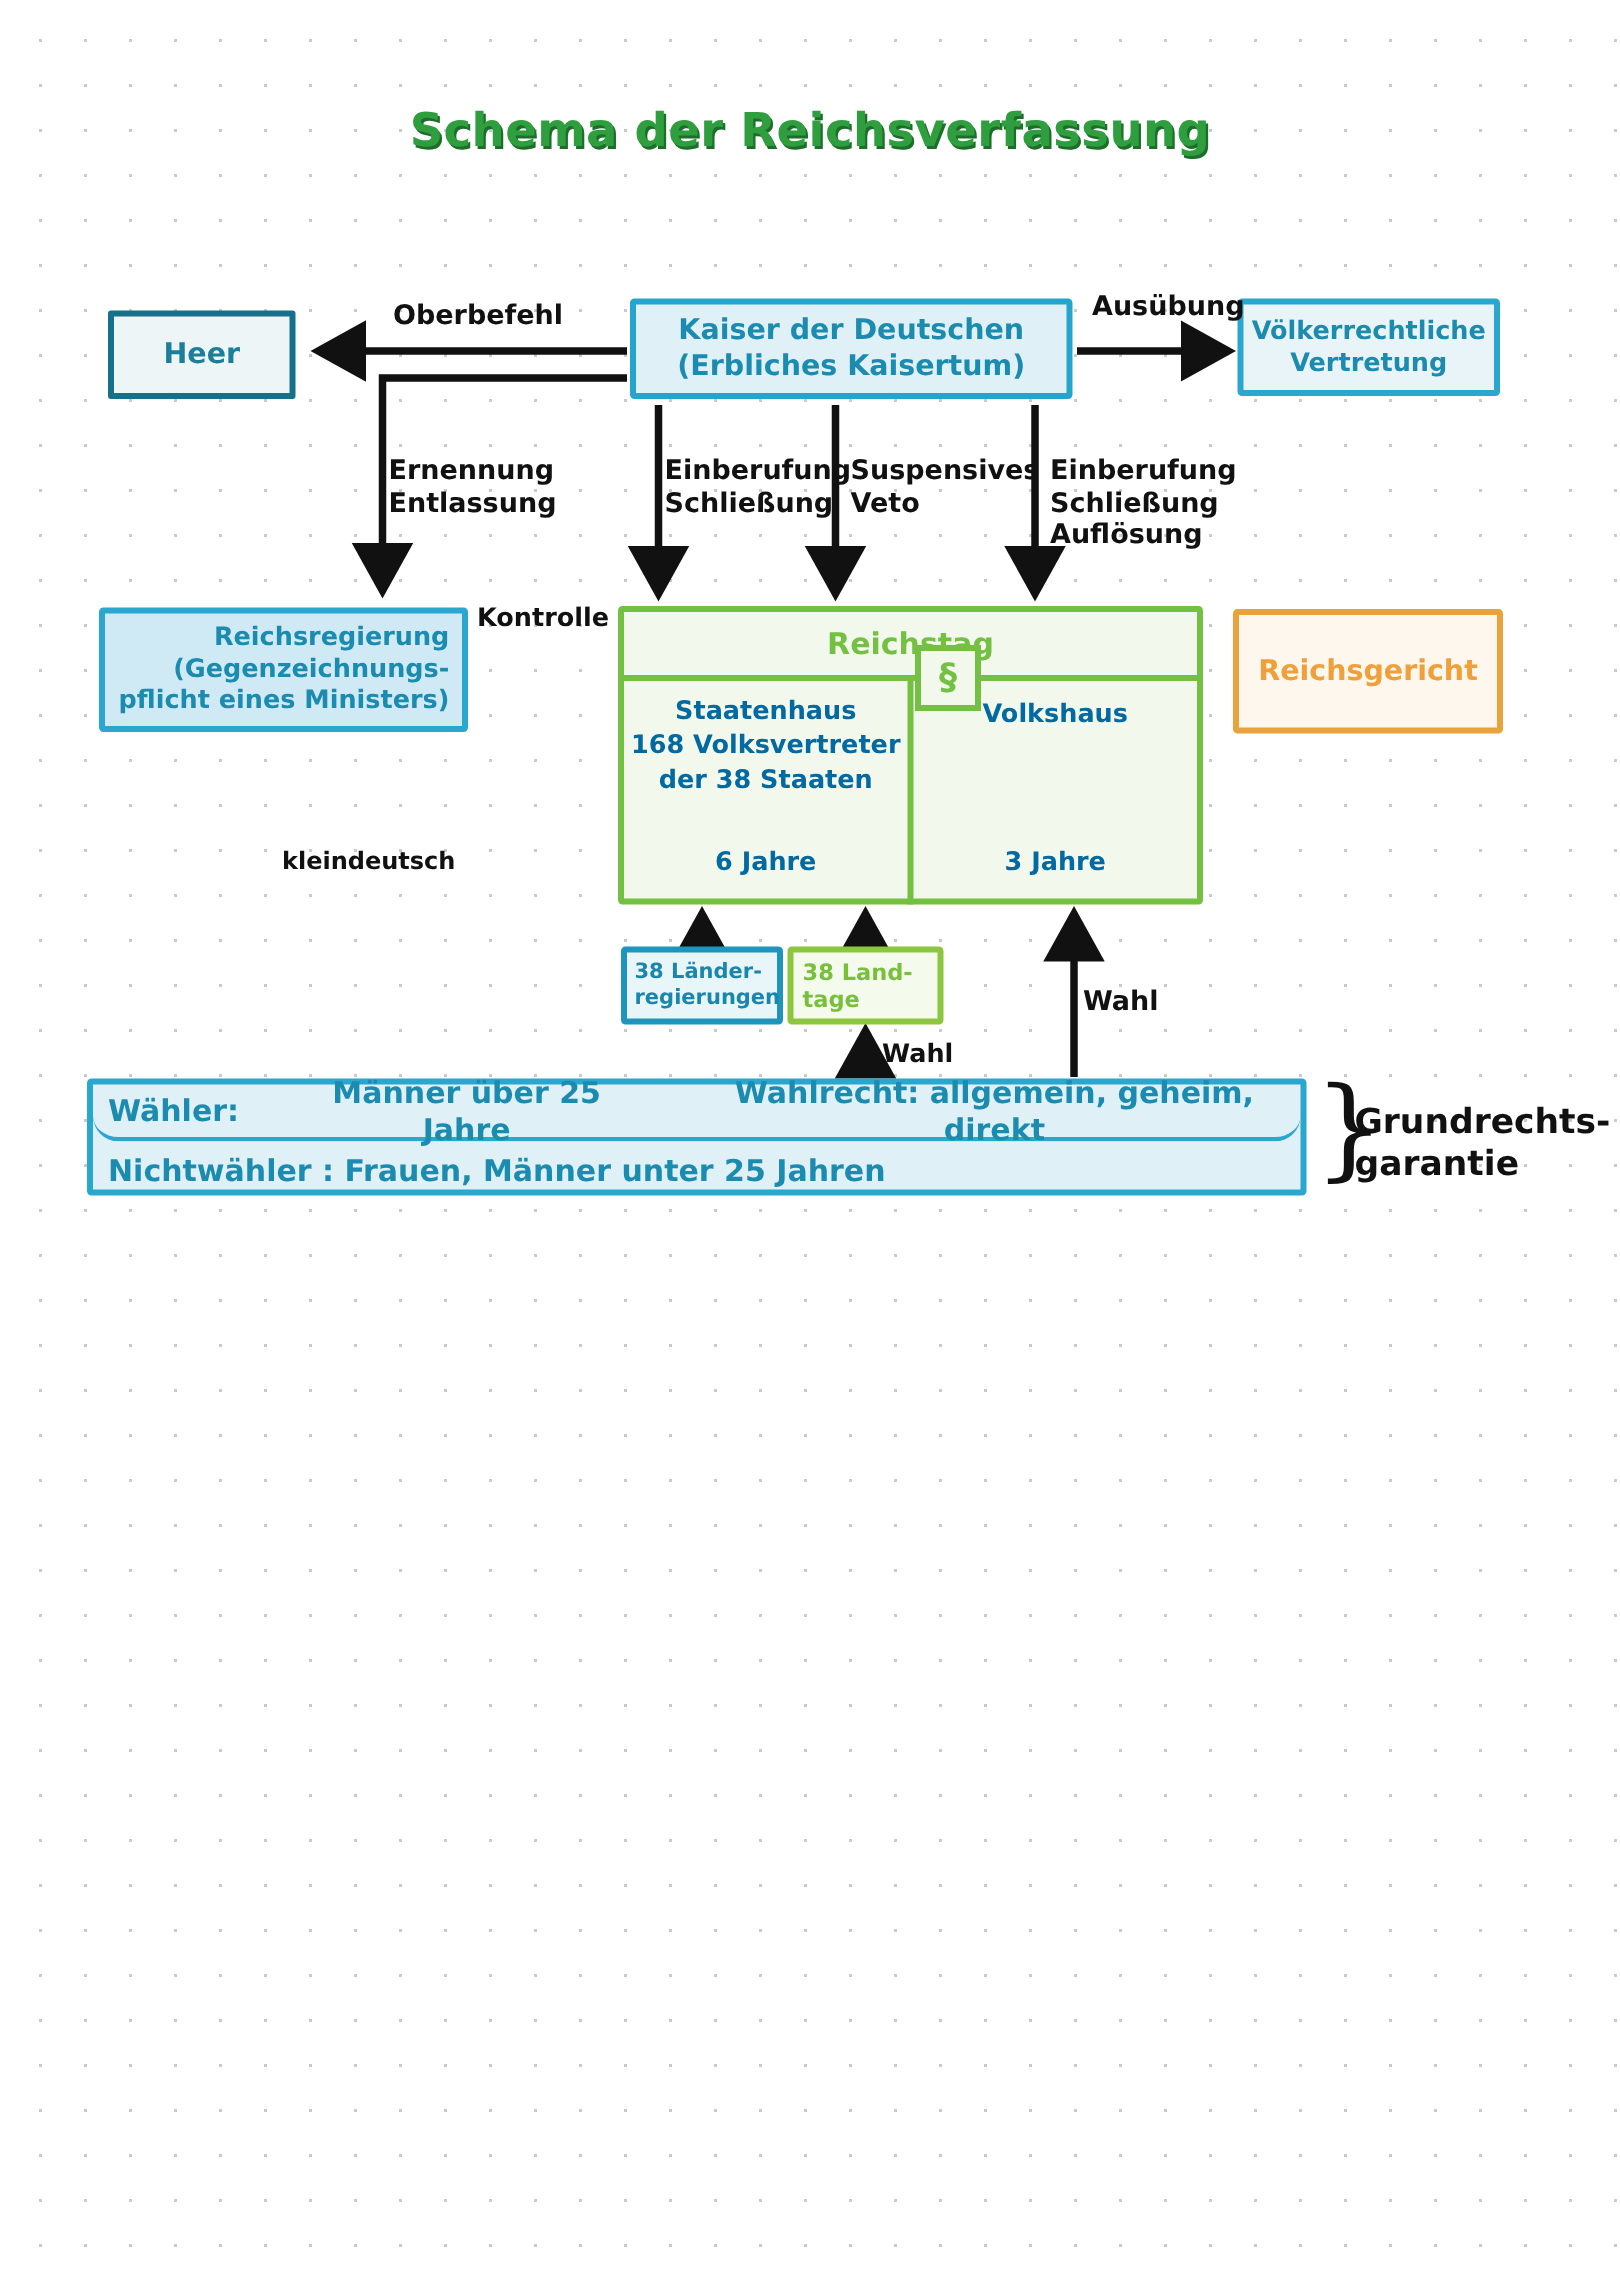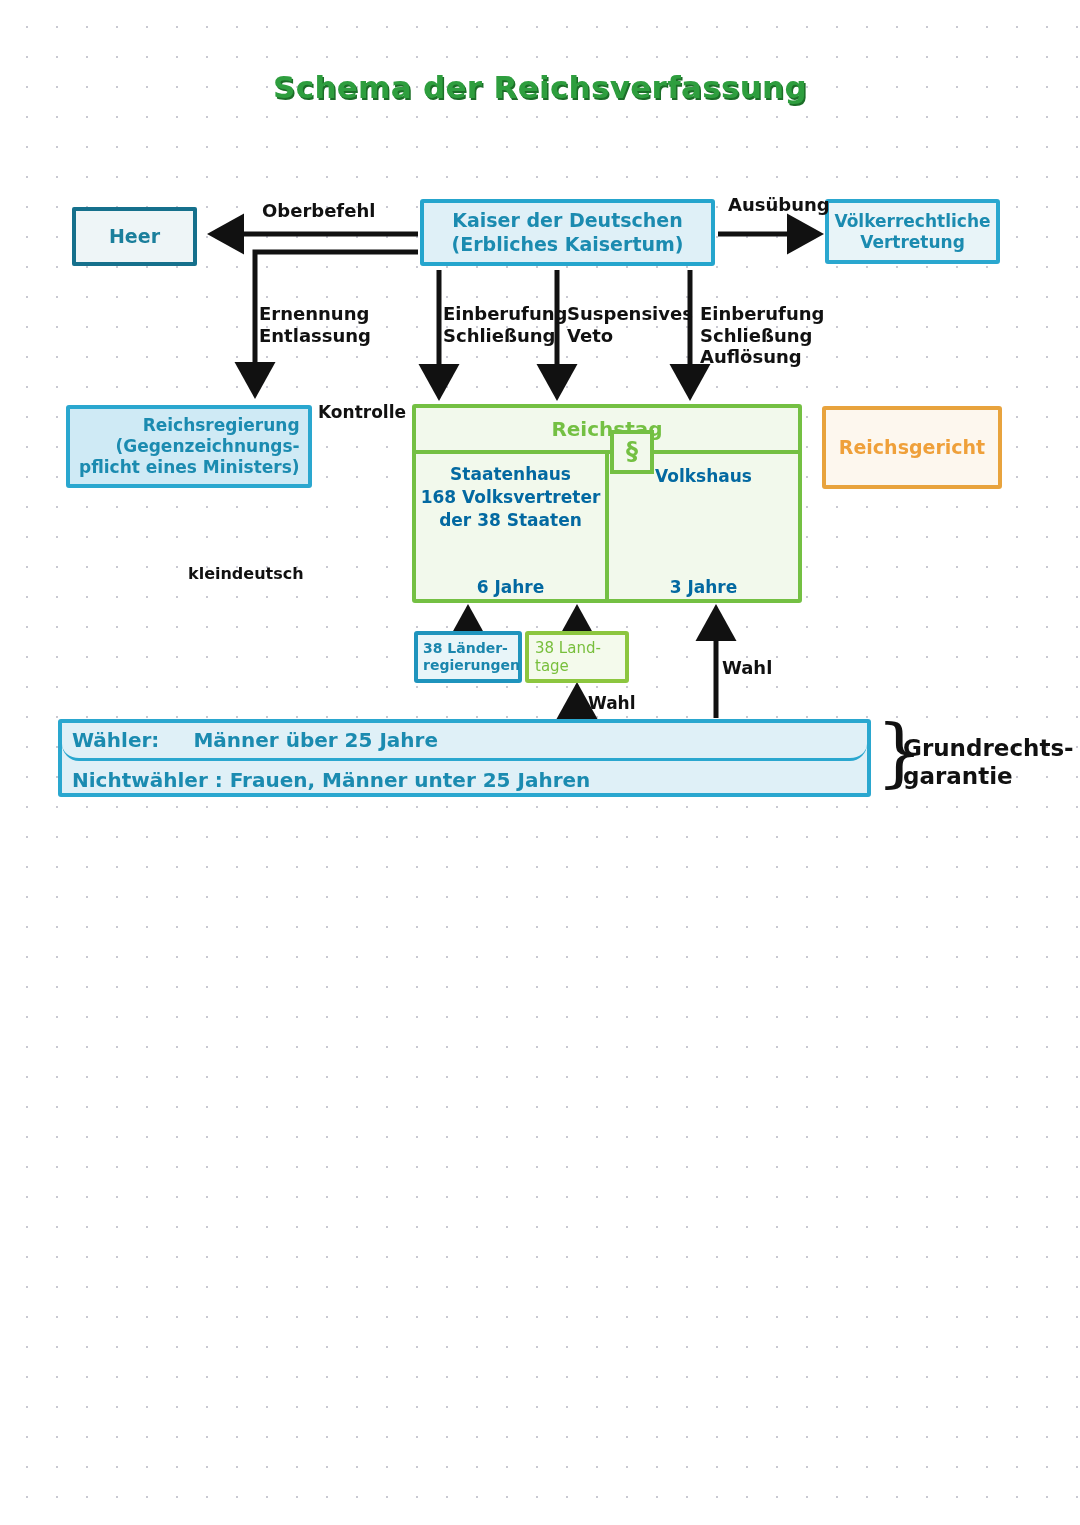--- a/index.html
+++ b/index.html
@@ -76,32 +76,32 @@
   .rt-title{
     height:42px;display:flex;align-items:center;justify-content:center;
     color:#74c043;font-size:20px;font-weight:bold;
     border-bottom:4px solid #74c043;
   }
   .rt-cols{display:flex;height:149px;position:relative;}
   .rt-col{flex:1;display:flex;flex-direction:column;align-items:center;
           justify-content:flex-start;padding-top:9px;
           color:#0369a1;font-size:17px;font-weight:bold;line-height:1.35;}
   .rt-col.left{border-right:4px solid #74c043;}
-  .rt-col .years{margin-top:auto;margin-bottom:4px;}
+  .rt-col .years{margin-top:auto;margin-bottom:16px;}
   .rt-col.right .head{margin-top:2px;}
   .paragraph-badge{
     position:absolute;left:194px;top:-24px;width:44px;height:44px;
     border:4px solid #74c043;background:#f2f9ec;
     display:flex;align-items:center;justify-content:center;
     color:#74c043;font-size:24px;font-weight:bold;box-sizing:border-box;
   }
   .b-landtage{
     left:525px;top:631px;width:104px;height:52px;
     border:4px solid #8cc63f;background:#f4faec;
-    color:#78bf3c;font-size:15px;font-weight:normal;border-radius:3px;
+    color:#78bf3c;font-size:15px;font-weight:bold;border-radius:3px;
     justify-content:flex-start;text-align:left;padding-left:6px;
   }
 
   
   .b-gericht{
     left:822px;top:406px;width:180px;height:83px;
     border:4px solid #e8a33d;background:#fdf7ee;
     color:#efa03a;font-size:19px;font-weight:bold;border-radius:3px;
   }
 
@@ -228,20 +228,21 @@
       <span>tage</span>
     </div>
   </div>
 
   <div class="box b-waehler">
     <div class="waehler-row top">
       <span>Wähler:</span>
       <i class="w-gap"></i>
       <span>Männer über 25 Jahre</span>
       <i class="w-gap2"></i>
+      <span>Wahlrecht: allgemein, geheim, direkt</span>
     </div>
     <div class="waehler-row">
       <span>Nichtwähler : Frauen, Männer unter 25 Jahren</span>
     </div>
   </div>
 
   <div class="lbl l-oberbefehl">Oberbefehl</div>
   <div class="lbl l-ausuebung">Ausübung</div>
   <div class="lbl l-ernennung">Ernennung
 Entlassung</div>

